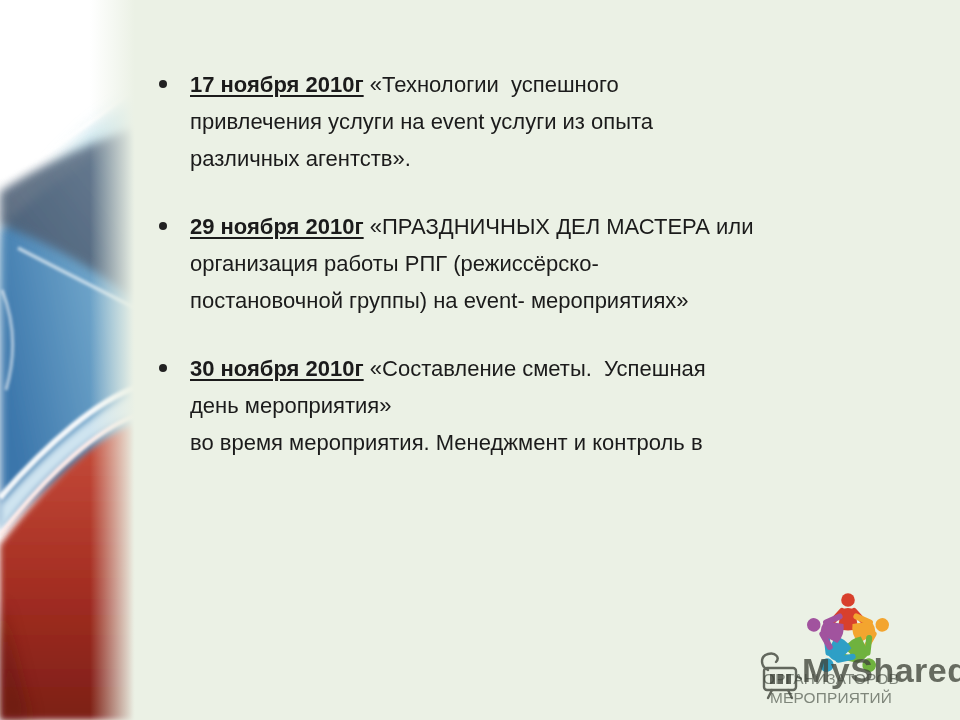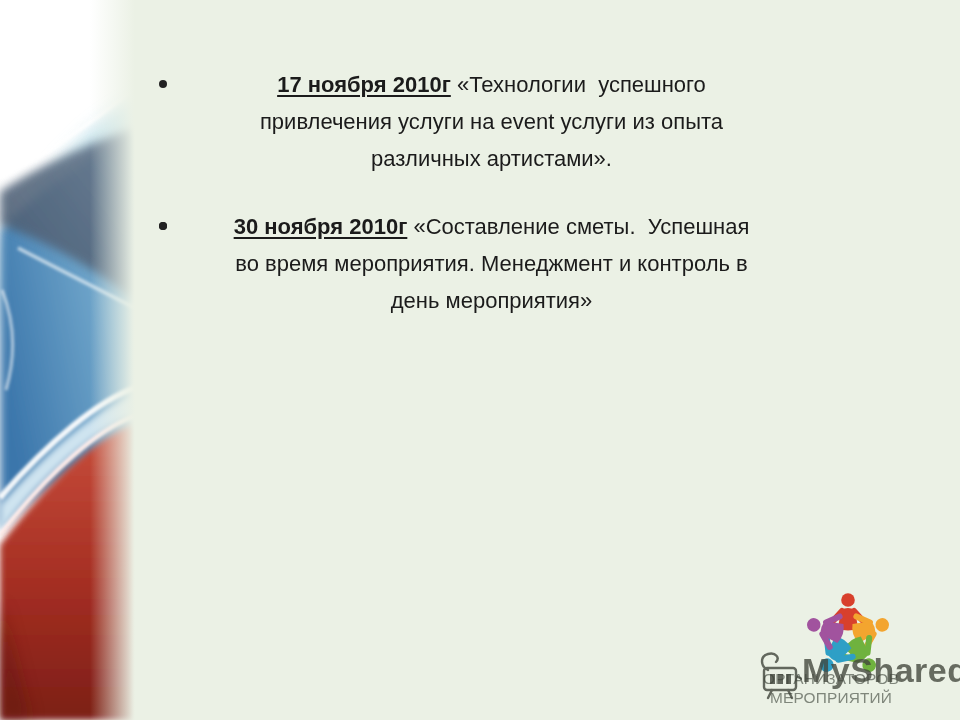--- a/index.html
+++ b/index.html
@@ -1,21 +1,21 @@
 <!DOCTYPE html>
 <html><head>
 <meta charset="utf-8">
 <style>
   html,body{margin:0;padding:0;}
   body{font-family:"Liberation Sans","DejaVu Sans",sans-serif;}
   .slide{position:relative;width:960px;height:720px;background:#ebf1e5;overflow:hidden;}
   .sidebar{position:absolute;left:0;top:0;}
   .content{position:absolute;left:153px;top:66px;width:640px;color:#1b1b1b;
            font-size:22px;line-height:37px;}
-  .bullet{position:relative;padding-left:37px;margin-bottom:31px;text-align:center;}
+  .bullet{position:relative;padding-left:37px;margin-bottom:31px;}
   .dot{position:absolute;left:6px;top:14px;width:8px;height:8px;border-radius:50%;background:#222;}
   .bline{white-space:pre-wrap;}
   .bdate{font-weight:bold;text-decoration:underline;text-underline-offset:3px;}
   .assoc{position:absolute;left:712px;top:670px;width:238px;text-align:center;
          color:#7f867b;font-size:15.4px;line-height:18.6px;letter-spacing:.2px;}
   .starlogo{position:absolute;left:792px;top:590px;}
   .watermark{position:absolute;left:754px;top:646px;display:flex;align-items:flex-start;
              opacity:.78;z-index:3;}
   .wm-text{font-size:34px;font-weight:600;color:#42463c;line-height:48px;letter-spacing:.5px;}
   .assoc, .starlogo{z-index:2;}
@@ -71,32 +71,35 @@
     <path d="M0,600 L30,720 L0,720 Z" fill="#5f1610" opacity="0.5" filter="url(#b8)"></path>
     <rect x="90" width="45" height="720" fill="url(#gFade)"></rect>
   </svg>
 
   <div class="content">
 
     <div class="bullet">
       <span class="dot"></span>
       <div class="bline"><span class="bdate">17 ноября 2010г</span><span> «Технологии  успешного</span></div>
       <div class="bline">привлечения услуги на event услуги из опыта</div>
-      <div class="bline">различных артистами».</div>
+      <div class="bline">различных агентств».</div>
     </div>
 
     <div class="bullet">
       <span class="dot"></span>
+      <div class="bline"><span class="bdate">29 ноября 2010г</span><span> «ПРАЗДНИЧНЫХ ДЕЛ МАСТЕРА или</span></div>
+      <div class="bline">организация работы РПГ (режиссёрско-</div>
+      <div class="bline">постановочной группы) на event- мероприятиях»</div>
     </div>
 
     <div class="bullet">
       <span class="dot"></span>
       <div class="bline"><span class="bdate">30 ноября 2010г</span><span> «Составление сметы.  Успешная</span></div>
+      <div class="bline">день мероприятия»</div>
       <div class="bline">во время мероприятия. Менеджмент и контроль в</div>
-      <div class="bline">день мероприятия»</div>
     </div>
 
   </div>
 
   <svg class="starlogo" width="112" height="88" viewBox="0 0 112 88">
     <g>
       <g fill="#d8402c" stroke="#d8402c">
         <circle cx="56" cy="10" r="6.8" stroke="none"></circle>
         <path d="M49,20 Q56,16 63,20 L66,38 Q56,43 46,38 Z" stroke="none"></path>
         <path d="M50,21 L40,32" stroke-width="6" stroke-linecap="round" fill="none"></path>

